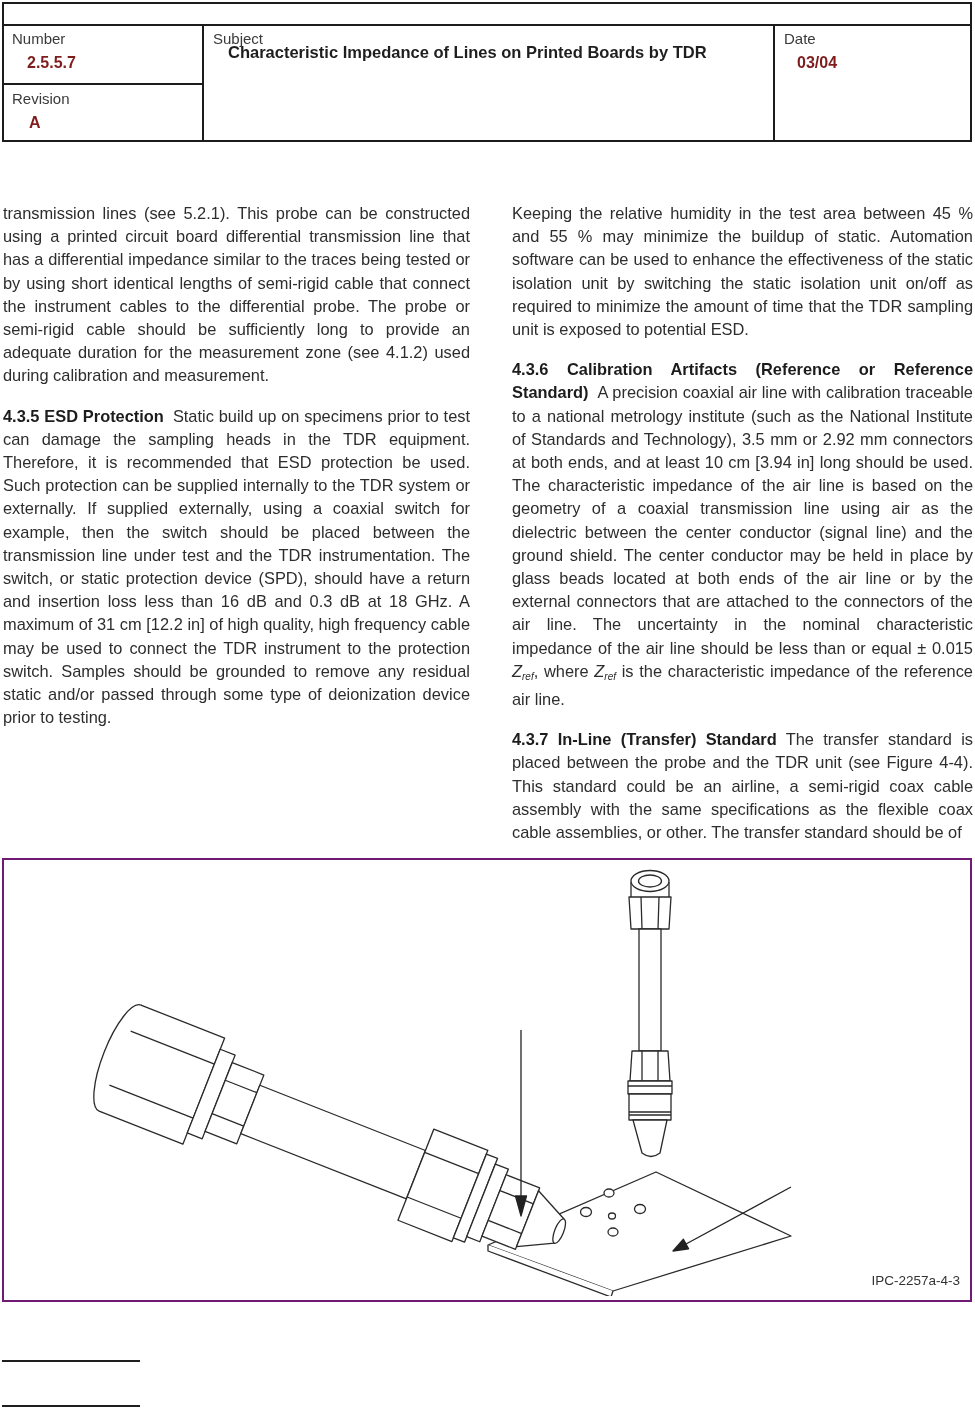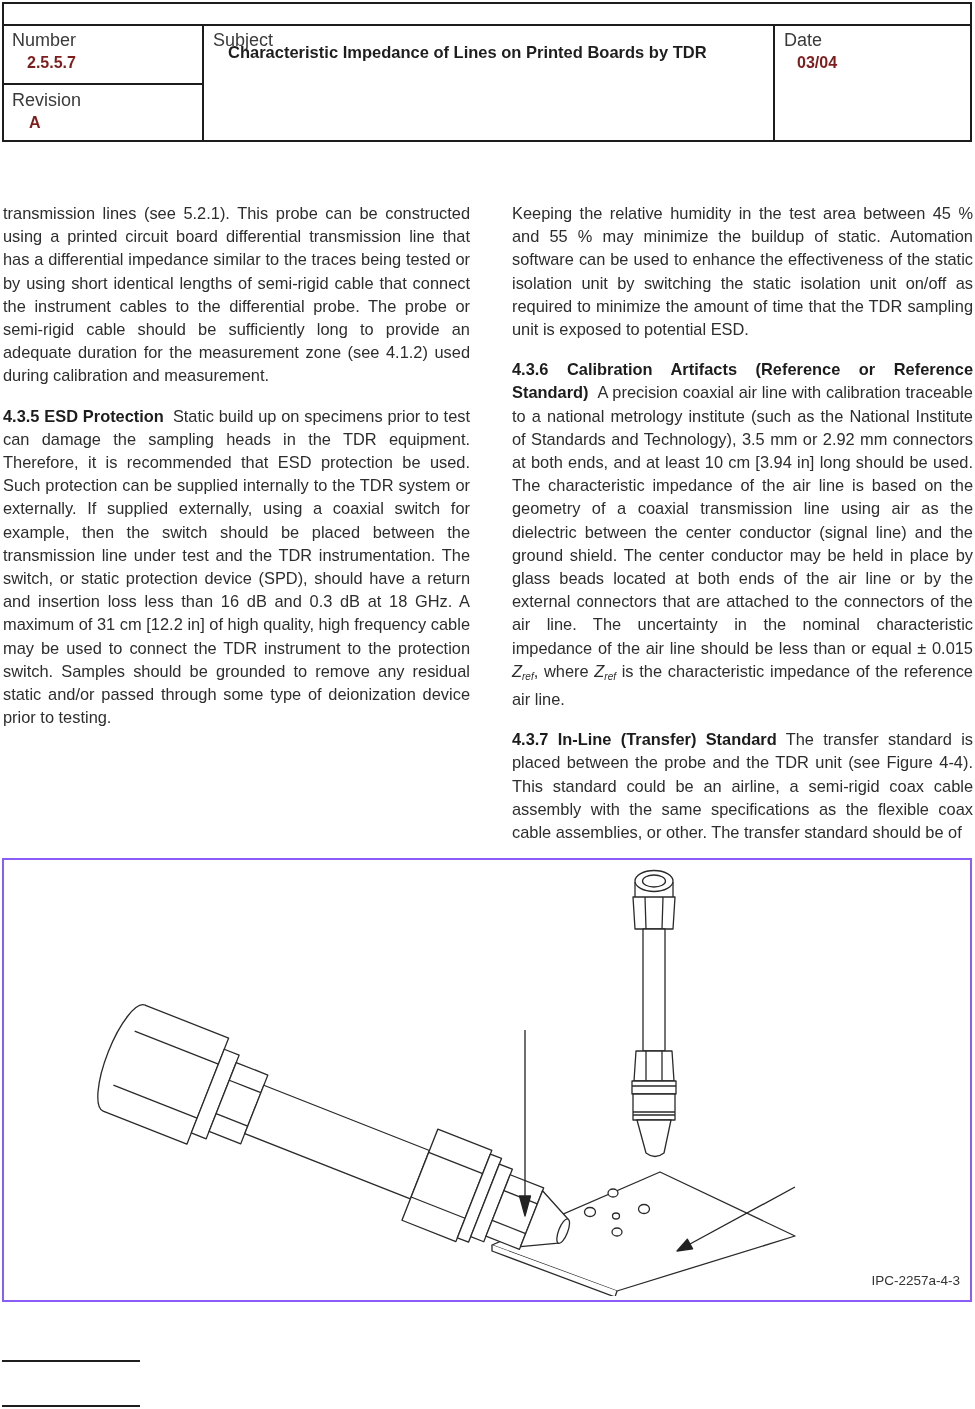--- a/index.html
+++ b/index.html
@@ -1,35 +1,35 @@
 <!DOCTYPE html>
 <html><head>
 <meta charset="utf-8">
 <style>
   html,body{margin:0;padding:0;background:#888;}
   #page{position:relative;width:975px;height:1409px;background:#fff;overflow:hidden;
         font-family:"Liberation Sans","DejaVu Sans",sans-serif;color:#2d2d2d;}
   
   .hline,.vline{position:absolute;background:#1c1c1c;}
-  .cell-label{position:absolute;font-size:18px;color:#3a3a3a;}
+  .cell-label{position:absolute;font-size:15px;color:#3a3a3a;}
   .cell-value{position:absolute;font-size:16px;font-weight:bold;color:#7f1d1d;}
   #subject-title{position:absolute;left:228px;top:43px;font-size:16.5px;font-weight:bold;color:#1e1e1e;}
   
   .col{position:absolute;top:186px;font-size:16.4px;line-height:23.2px;
        text-align:justify;color:#2d2d2d;margin-top:16px;}
   #col-left{left:3px;width:467px;}
   #col-right{left:512px;width:461px;}
   .col p{margin:0 0 17px 0;}
   .col p:last-child{margin-bottom:0;}
   .hd{font-weight:bold;color:#1c1c1c;padding-right:9px;}
   .zsym{font-style:italic;}
   .zsub{font-style:italic;font-size:10px;vertical-align:-3px;letter-spacing:0;}
   
   #figure-box{position:absolute;left:2px;top:858px;width:966px;height:440px;
-              border:2px solid #8b5cf6;background:#fff;text-align:right;}
+              border:2px solid #701a75;background:#fff;}
   #figure-label{position:absolute;right:10px;bottom:12px;font-size:13.5px;color:#333;}
   
   .footrule{position:absolute;left:2px;width:138px;height:2px;background:#1e1e1e;}
 </style>
 </head>
 <body>
 
 <div id="page">
 
   <div>

